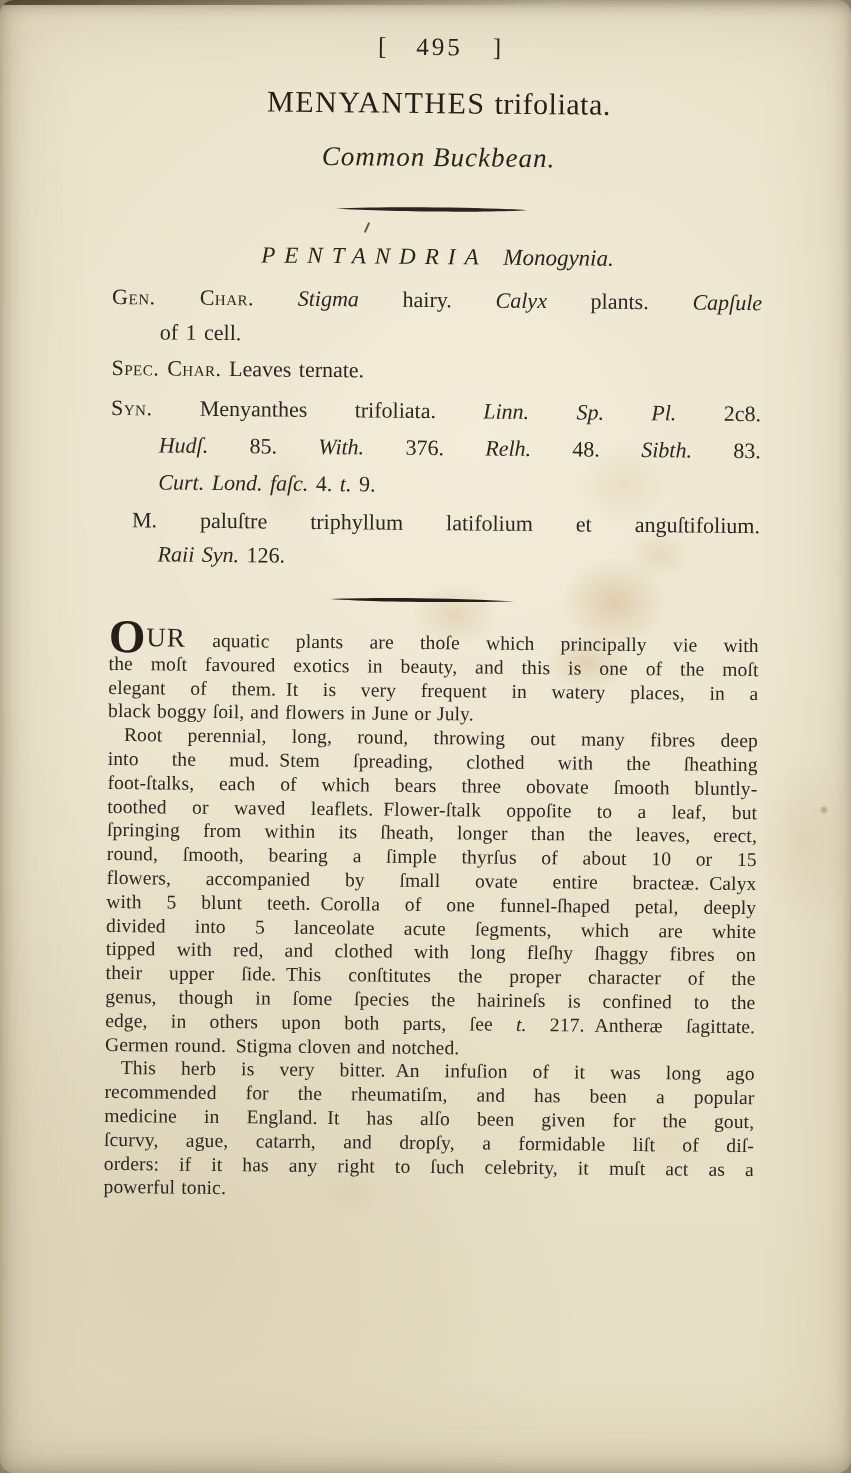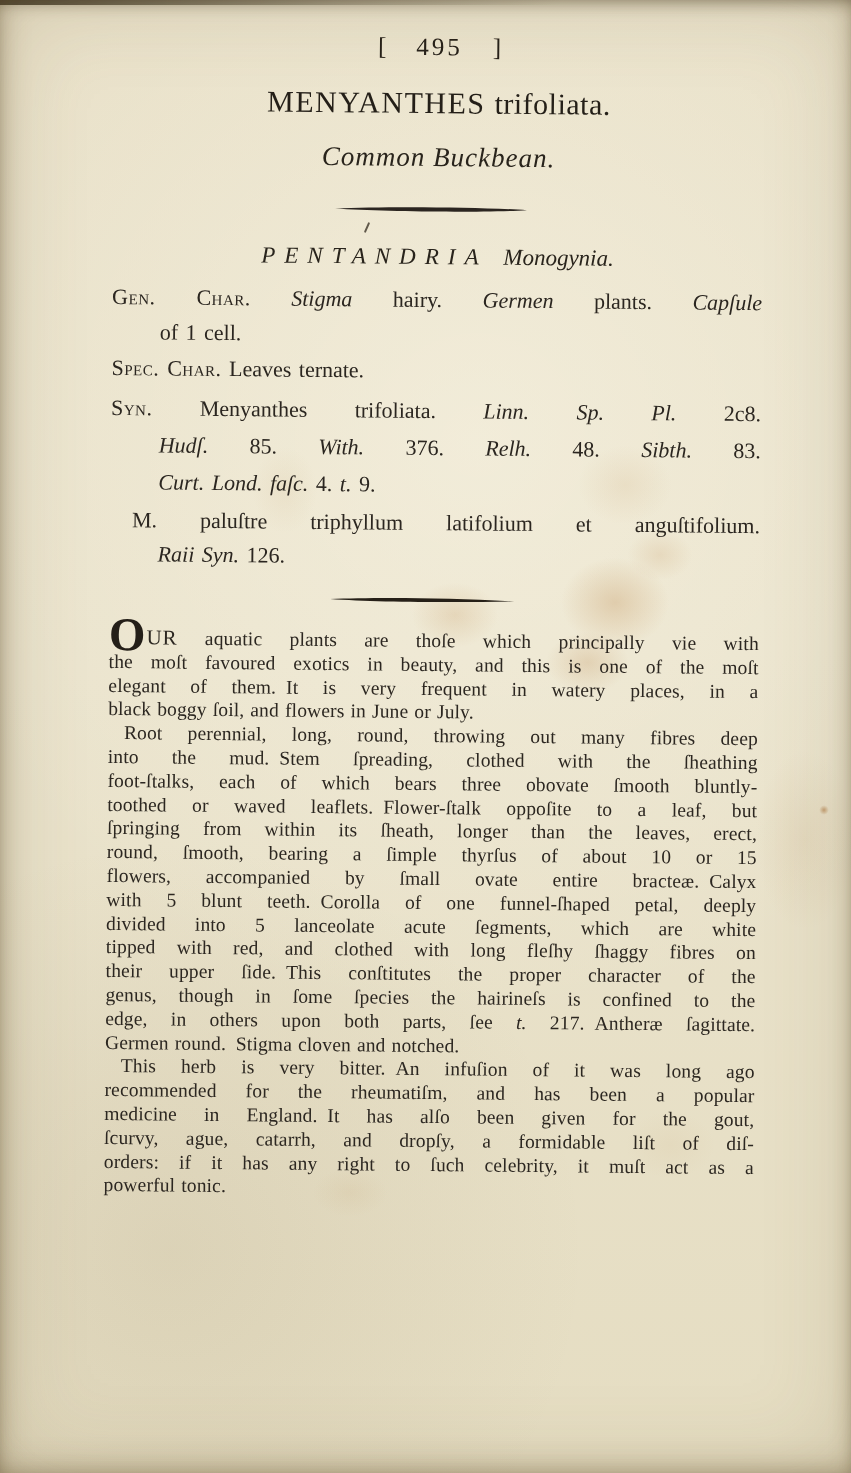--- a/index.html
+++ b/index.html
@@ -2,21 +2,21 @@
 <html><head>
 <meta charset="utf-8">
 <style>
   html,body{margin:0;padding:0;}
   body{width:851px;height:1473px;background:#8a8070;font-family:"Liberation Serif","DejaVu Serif",serif;}
   .page{position:relative;width:851px;height:1473px;overflow:hidden;
     background:
       radial-gradient(95% 55% at 56% 30%, rgba(255,252,240,.38), rgba(255,252,240,0) 72%),
       radial-gradient(70% 40% at 20% 85%, rgba(120,100,60,.10), rgba(120,100,60,0) 70%),
       linear-gradient(178deg,#e9e1c9 0%,#eae3cc 45%,#e5ddc2 100%);
-    color:#2b2620;}
+    color:#2b2620;border-radius:14px;}
   .page::after{content:"";position:absolute;inset:0;pointer-events:none;
     box-shadow:
       inset 0 0 90px rgba(110,90,50,.20),
       inset 0 10px 18px -10px rgba(55,42,22,.55),
       inset 14px 0 34px -20px rgba(95,75,40,.45),
       inset -12px 0 28px -20px rgba(95,75,40,.38),
       inset 0 -18px 34px -20px rgba(95,75,40,.42);}
   .edge-top{position:absolute;top:0;left:0;width:66%;height:5px;
     background:linear-gradient(90deg,rgba(40,30,14,.75),rgba(40,30,14,.25) 60%,rgba(40,30,14,0));pointer-events:none;}
   .stain{position:absolute;border-radius:50%;pointer-events:none;}
@@ -49,21 +49,21 @@
   .gen-char{margin-top:12px;}
   .spec-char{margin-top:1px;}
   .syn{margin-top:4px;line-height:37px;}
   .syn2{margin-top:3px;line-height:34px;}
   .syn2 .l1{text-indent:22px;}
 
   .body-text{margin-top:24px;font-size:19.5px;line-height:23.8px;letter-spacing:.15px;word-spacing:1px;color:#2c2721;}
   .bl{min-height:23.8px;}
   .indent{text-indent:16px;}
   .dropcap{font-size:47px;line-height:0;font-weight:bold;letter-spacing:1px;vertical-align:-6px;color:#241f18;}
-  .dc-sc{font-size:21px;letter-spacing:1px;}
+  .dc-sc{font-size:27px;letter-spacing:1px;}
 </style>
 </head>
 <body>
 
 <div class="page">
 
   <div class="edge-top"></div>
   <div class="stain" style="left:395px;top:570px;width:120px;height:90px;background:radial-gradient(closest-side,rgba(192,145,88,.22),rgba(192,145,88,0) 72%);"></div>
   <div class="stain" style="left:540px;top:540px;width:150px;height:125px;background:radial-gradient(closest-side,rgba(192,145,88,.32),rgba(192,145,88,0) 72%);"></div>
   <div class="stain" style="left:530px;top:620px;width:115px;height:85px;background:radial-gradient(closest-side,rgba(185,135,78,.24),rgba(185,135,78,0) 72%);"></div>
@@ -98,21 +98,21 @@
     <div class="classification">
       <span class="class-name">PENTANDRIA</span>
       <span>Monogynia.</span>
     </div>
 
     <div class="sect gen-char">
       <div class="jl">
         <span class="sc">Gen. Char.</span>
         <span class="it">Stigma</span>
         <span>hairy.</span>
-        <span class="it">Germen</span>
+        <span class="it">Calyx</span>
         <span>plants.</span>
         <span class="it">Capſule</span>
       </div>
       <div class="hang">of 1 cell.</div>
     </div>
 
     <div class="sect spec-char">
       <span class="sc">Spec. Char.</span>
       <span>Leaves ternate.</span>
     </div>

